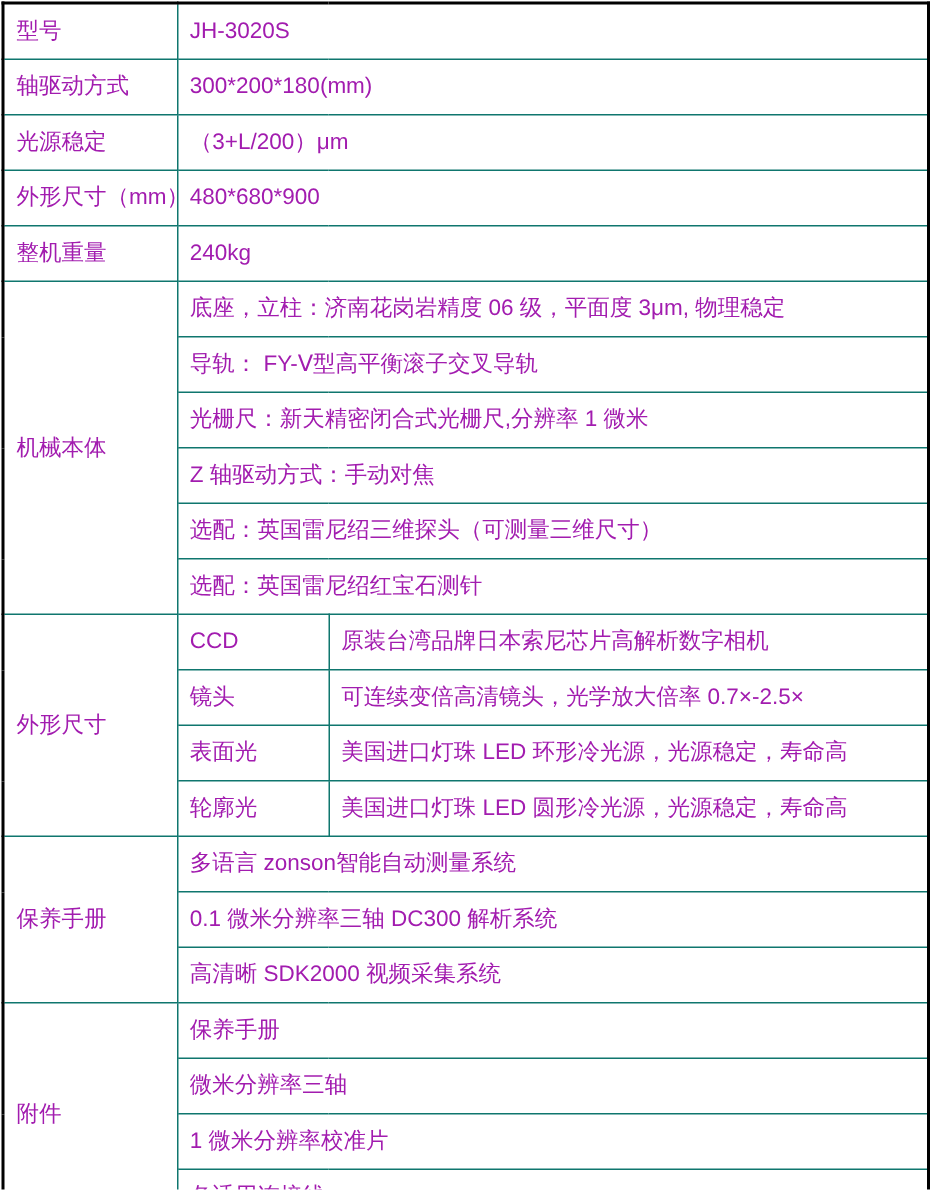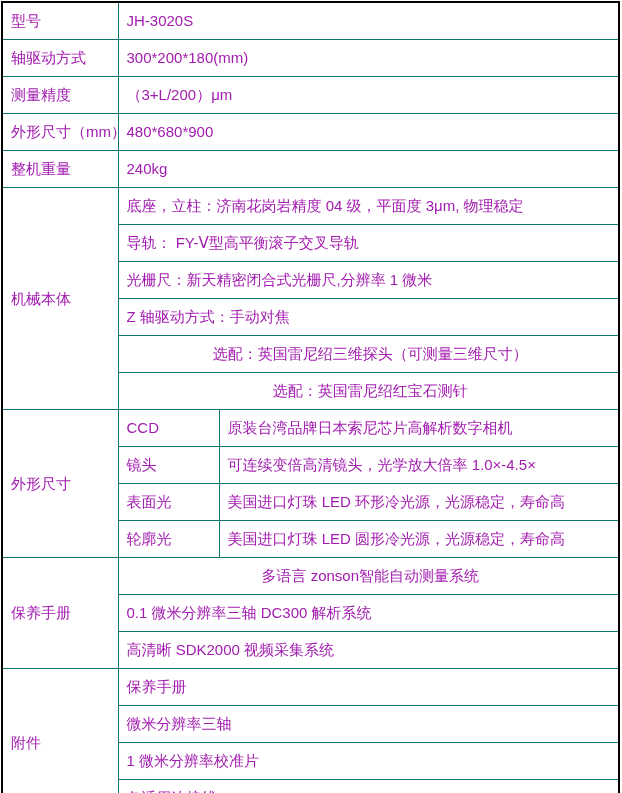--- a/index.html
+++ b/index.html
@@ -25,21 +25,20 @@
     padding: 0 4px 0 8px;
     font-size: 15px;
     line-height: 1.15;
     color: #a21caf;
     vertical-align: middle;
     white-space: nowrap;
     overflow: hidden;
   }
   td.red {
     color: #ff0000;
-    text-align: center;
   }
 </style>
 </head>
 <body>
 
 <table class="spec">
   <colgroup>
     <col style="width:116px">
     <col style="width:101px">
     <col style="width:400px">
@@ -48,35 +47,35 @@
   <tbody>
       <tr>
     <td>型号</td>
     <td colspan="2">JH-3020S</td>
   </tr>
   <tr>
     <td>轴驱动方式</td>
     <td colspan="2">300*200*180(mm)</td>
   </tr>
   <tr>
-    <td>测量精度</td>
+    <td>光源稳定</td>
     <td colspan="2">（3+L/200）μm</td>
   </tr>
   <tr>
     <td>外形尺寸（mm）</td>
     <td colspan="2">480*680*900</td>
   </tr>
   <tr>
     <td>整机重量</td>
     <td colspan="2">240kg</td>
   </tr>
 
   <tr>
     <td rowspan="6">机械本体</td>
-    <td colspan="2">底座，立柱：济南花岗岩精度 04 级，平面度 3μm, 物理稳定</td>
+    <td colspan="2">底座，立柱：济南花岗岩精度 06 级，平面度 3μm, 物理稳定</td>
   </tr>
   <tr>
     <td colspan="2">导轨： FY-Ⅴ型高平衡滚子交叉导轨</td>
   </tr>
   <tr>
     <td colspan="2">光栅尺：新天精密闭合式光栅尺,分辨率 1 微米</td>
   </tr>
   <tr>
     <td colspan="2">Z 轴驱动方式：手动对焦</td>
   </tr>
@@ -87,21 +86,21 @@
     <td colspan="2" class="red">选配：英国雷尼绍红宝石测针</td>
   </tr>
 
   <tr>
     <td rowspan="4">外形尺寸</td>
     <td>CCD</td>
     <td>原装台湾品牌日本索尼芯片高解析数字相机</td>
   </tr>
   <tr>
     <td>镜头</td>
-    <td>可连续变倍高清镜头，光学放大倍率 1.0×-4.5×</td>
+    <td>可连续变倍高清镜头，光学放大倍率 0.7×-2.5×</td>
   </tr>
   <tr>
     <td>表面光</td>
     <td>美国进口灯珠 LED 环形冷光源，光源稳定，寿命高</td>
   </tr>
   <tr>
     <td>轮廓光</td>
     <td>美国进口灯珠 LED 圆形冷光源，光源稳定，寿命高</td>
   </tr>
 

